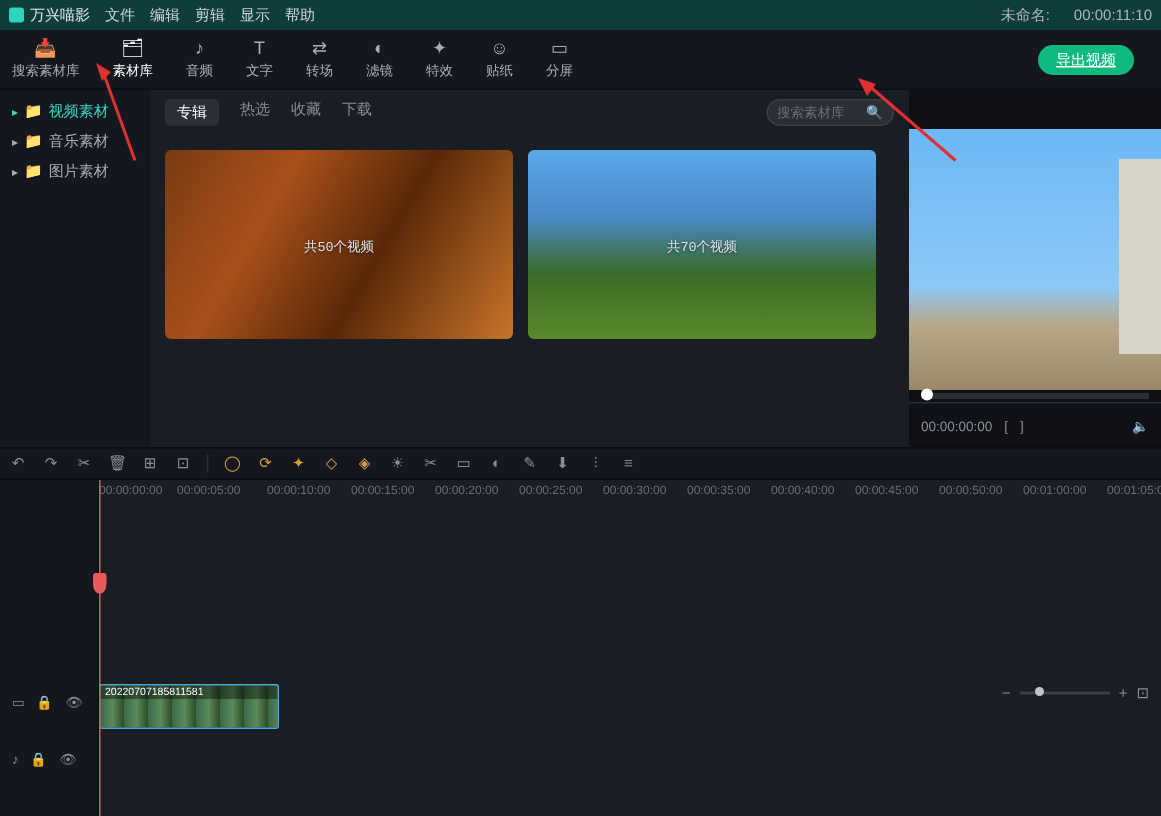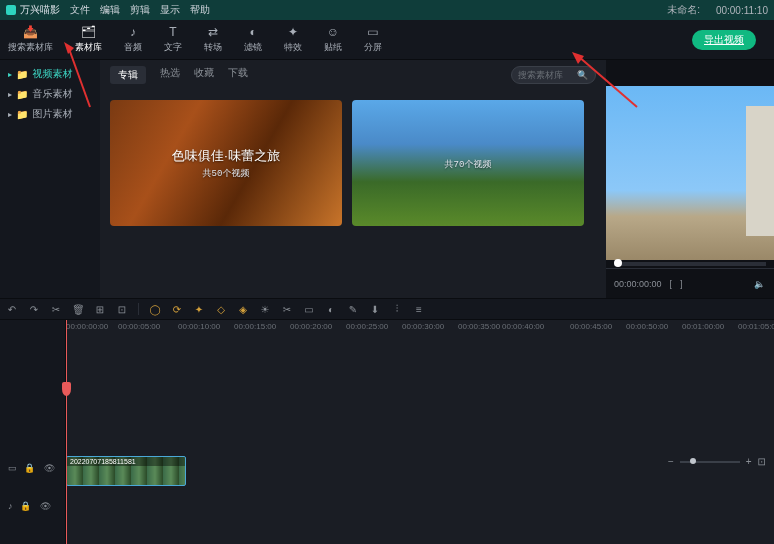--- a/index.html
+++ b/index.html
@@ -157,21 +157,20 @@
         <span class="ct-tab">收藏</span>
         <span class="ct-tab">下载</span>
       </div>
       <div class="searchbox">
         <span>搜索素材库</span>
         <span class="si">🔍</span>
       </div>
     </div>
     <div class="cards">
       <div class="card card1">
-        <div class="ctitle">色味俱佳·味蕾之旅</div>
         <div class="csub">共50个视频</div>
       </div>
       <div class="card card2">
         <div class="csub">共70个视频</div>
       </div>
     </div>
   </div>
 
   <div class="preview">
     <div class="preview-img">
@@ -230,21 +229,21 @@
   <div class="track-area">
     <div class="ruler" id="ruler">
         <span class="tick" style="left: 0px;">00:00:00:00</span>
         <span class="tick" style="left: 52px;">00:00:05:00</span>
         <span class="tick" style="left: 112px;">00:00:10:00</span>
         <span class="tick" style="left: 168px;">00:00:15:00</span>
         <span class="tick" style="left: 224px;">00:00:20:00</span>
         <span class="tick" style="left: 280px;">00:00:25:00</span>
         <span class="tick" style="left: 336px;">00:00:30:00</span>
         <span class="tick" style="left: 392px;">00:00:35:00</span>
-        <span class="tick" style="left: 436px;">00:00:40:00</span>
+        <span class="tick" style="left: 448px;">00:00:40:00</span>
         <span class="tick" style="left: 504px;">00:00:45:00</span>
         <span class="tick" style="left: 560px; text-align: right;">00:00:50:00</span>
         <span class="tick" style="left: 616px;">00:01:00:00</span>
         <span class="tick" style="left: 672px;">00:01:05:00</span>
       </div>
     <div class="playhead">
         <div class="playhead-handle"></div>
       </div>
     <div class="clip">
         <div class="clip-label">20220707185811581</div>

